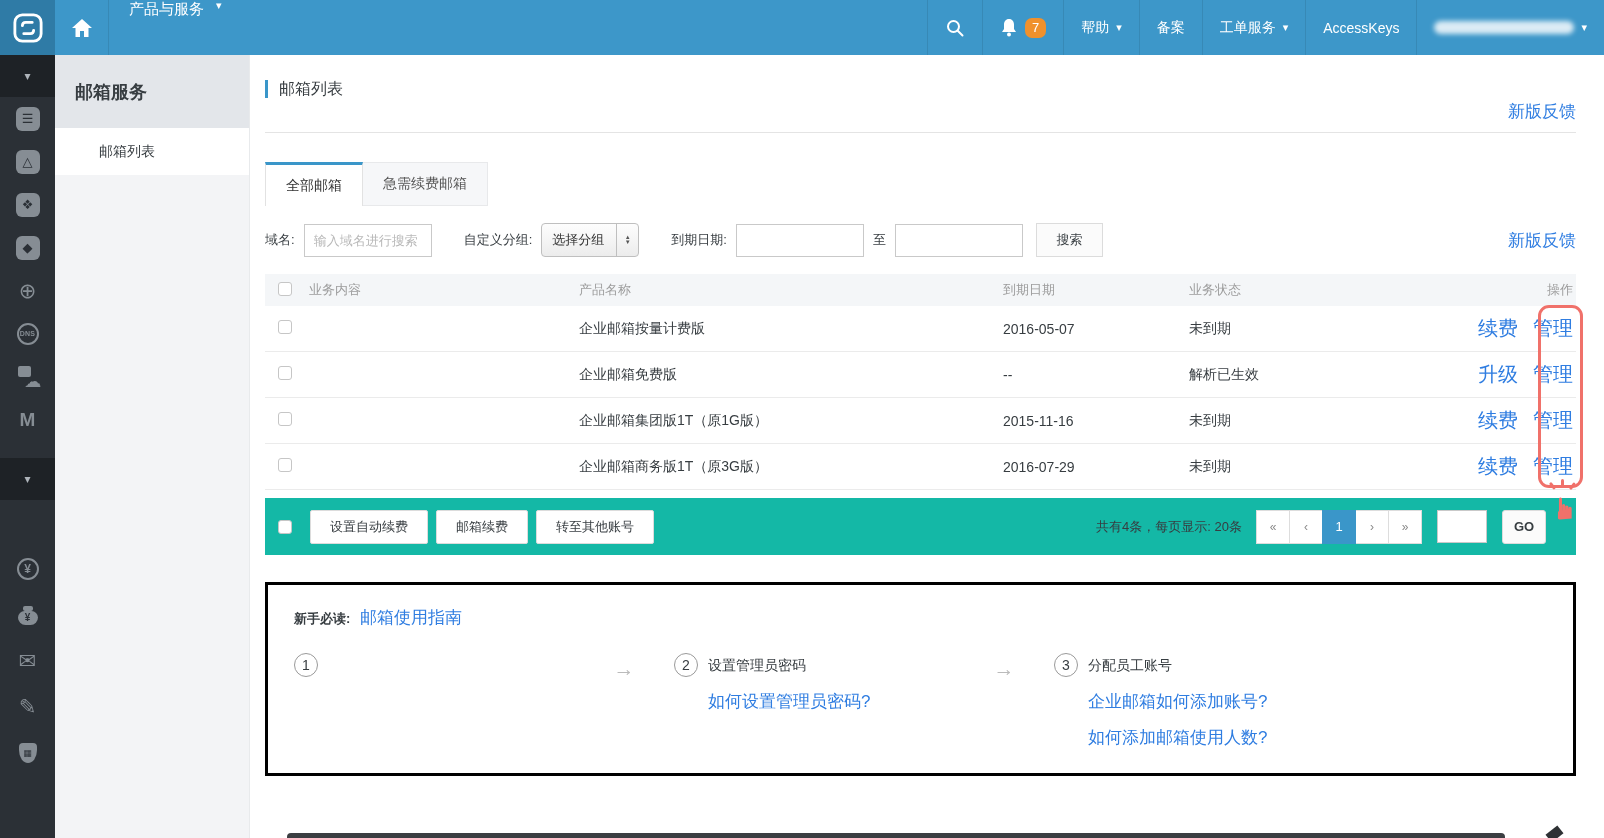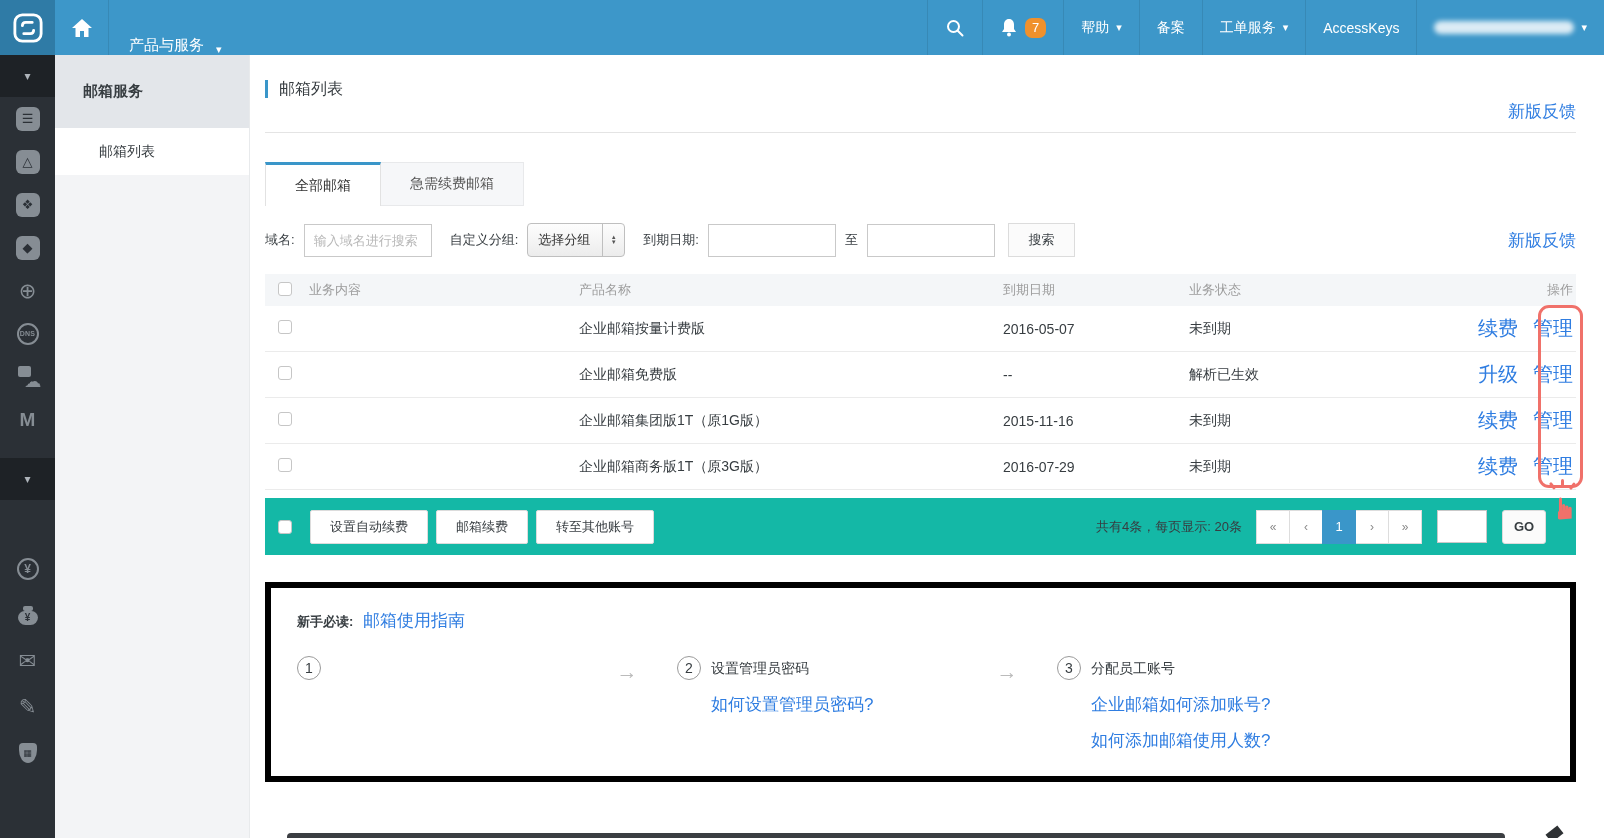--- a/index.html
+++ b/index.html
@@ -7,21 +7,21 @@
     font-family: "Liberation Sans", "DejaVu Sans", sans-serif; background: #fff; }
   body { position: relative; }
 
   
   .topbar { position: absolute; top: 0; left: 0; width: 1604px; height: 55px;
     background: #3d97c9; display: flex; align-items: stretch; z-index: 30; }
   .logo-cell { width: 55px; background: #2f7ba6; display: flex; align-items: center;
     justify-content: center; cursor: pointer; }
   .home-cell { width: 54px; display: flex; align-items: center; justify-content: center;
     border-right: 1px solid rgba(0,0,0,.09); cursor: pointer; }
-  .tb-left-item { display: flex; align-items: flex-end; gap: 12px; padding: 0 24px 0 20px;
+  .tb-left-item { display: flex; align-items: flex-start; gap: 12px; padding: 0 24px 0 20px;
     color: #fff; font-size: 15px; cursor: pointer; }
   .tb-caret { font-size: 11px; color: #fff; line-height: 1; }
   .topbar-right { margin-left: auto; display: flex; align-items: stretch; }
   .tb-item { display: flex; align-items: center; gap: 7px; padding: 0 17px;
     border-left: 1px solid rgba(0,0,0,.09); color: #fff; font-size: 14px; cursor: pointer; }
   .badge { background: #f0912c; color: #fff; border-radius: 7px; min-width: 21px; height: 20px;
     line-height: 20px; text-align: center; font-size: 13px; padding: 0 4px; }
   .user-blur { width: 140px; height: 13px; border-radius: 7px;
     background: rgba(255,255,255,.82); filter: blur(2.5px); }
 
@@ -54,45 +54,45 @@
     border-radius: 8px 8px 9px 9px; color: #2b3036; font-size: 10px; font-weight: bold;
     display: flex; align-items: center; justify-content: center; }
   .shield-ic { width: 18px; height: 20px; background: #868d94;
     border-radius: 4px 4px 9px 9px / 4px 4px 13px 13px; color: #2b3036; font-size: 9px;
     display: flex; align-items: center; justify-content: center; }
 
   
   .subsidebar { position: absolute; top: 55px; left: 55px; width: 195px; height: 783px;
     background: #f3f4f6; border-right: 1px solid #e8eaec; z-index: 10; }
   .subside-header { height: 73px; background: #e3e6ea; display: flex; align-items: center;
-    padding-left: 28px; font-size: 15px; font-weight: bold; color: #373d41; }
+    padding-left: 20px; font-size: 18px; font-weight: bold; color: #373d41; }
   .subside-item { height: 45px; display: flex; align-items: center; padding-left: 44px;
     font-size: 14px; color: #373d41; cursor: pointer; }
   .subside-item.active { background: #fff; height: 47px; }
 
   
   .content { position: absolute; top: 55px; left: 250px; width: 1354px; height: 783px;
     background: #fff; overflow: hidden; }
   .page { padding: 25px 28px 0 15px; position: relative; }
   .page-title { border-left: 3px solid #3a96c9; padding-left: 11px; font-size: 16px;
     color: #373d41; line-height: 18px; }
   .feedback-row { text-align: right; margin-top: 2px; }
   .link { color: #2f7de1; font-size: 17px; text-decoration: none; cursor: pointer; }
   .divider { border-bottom: 1px solid #e4e4e4; margin-top: 9px; }
 
   .tabs { display: flex; margin-top: 29px; }
-  .tab { height: 44px; padding: 0 29px; display: flex; align-items: center; font-size: 14px;
+  .tab { height: 44px; padding: 0 20px; display: flex; align-items: center; font-size: 14px;
     color: #555; cursor: pointer; }
   .tab.active { background: #fff; color: #333; border: 1px solid #e2e2e2; border-top: 3px solid #3a96c9;
     border-bottom: none; }
   .tab.inactive { background: #f6f7f9; border: 1px solid #e8e9eb; border-left: none; }
 
   .filters { display: flex; align-items: center; margin-top: 17px; font-size: 13px; color: #373d41; }
   .f-label { margin-right: 9px; }
-  .f-gap { margin-right: 18px; }
+  .f-gap { margin-right: 32px; }
   .txt-input { height: 33px; border: 1px solid #c9c9c9; background: #fff; padding: 0 9px;
     font-size: 13px; color: #333; outline: none; font-family: inherit; }
   .txt-input::placeholder { color: #b8b8b8; }
   .domain-input { width: 128px; }
   .date-input { width: 128px; }
   .selectbox { width: 98px; height: 34px; border: 1px solid #bfbfbf; border-radius: 4px;
     background: linear-gradient(#fdfdfd, #ececec); display: flex; align-items: stretch; cursor: pointer; }
   .selectbox .sel-val { flex: 1; display: flex; align-items: center; padding-left: 10px; color: #333; }
   .selectbox .stepper { width: 22px; border-left: 1px solid #bfbfbf; display: flex;
     flex-direction: column; align-items: center; justify-content: center; font-size: 6px;
@@ -132,21 +132,21 @@
   .tf-summary { font-size: 13px; color: #373d41; }
   .pager { display: flex; }
   .pg { width: 34px; height: 34px; border: 1px solid #ddd; background: #fff; color: #8a8a8a;
     font-size: 12px; display: flex; align-items: center; justify-content: center;
     margin-left: -1px; cursor: pointer; }
   .pg.active { background: #3a96c9; border-color: #3a96c9; color: #fff; font-size: 13px; z-index: 2; }
   .page-input { width: 50px; height: 33px; text-align: center; }
   .go-btn { width: 44px; font-weight: bold; border-radius: 3px; }
 
   
-  .guide { margin-top: 27px; border: 6px solid #000000; padding: 21px 26px 24px; }
+  .guide { margin-top: 27px; border: 3px solid #000000; padding: 21px 26px 24px; }
   .guide-head { font-size: 13px; color: #373d41; font-weight: bold; }
   .guide-head .link { font-weight: normal; margin-left: 6px; }
   .steps { display: flex; margin-top: 24px; align-items: flex-start; }
   .step { display: flex; gap: 10px; width: 280px; }
   .step-num { width: 24px; height: 24px; border: 1px solid #9a9a9a; border-radius: 50%;
     display: flex; align-items: center; justify-content: center; font-size: 14px;
     color: #373d41; flex-shrink: 0; }
   .step-title { font-size: 14px; color: #373d41; line-height: 24px; }
   .step-link { display: block; margin-top: 13px; }
   .step-arrow { width: 100px; text-align: center; color: #bbb; font-size: 21px; line-height: 24px;

